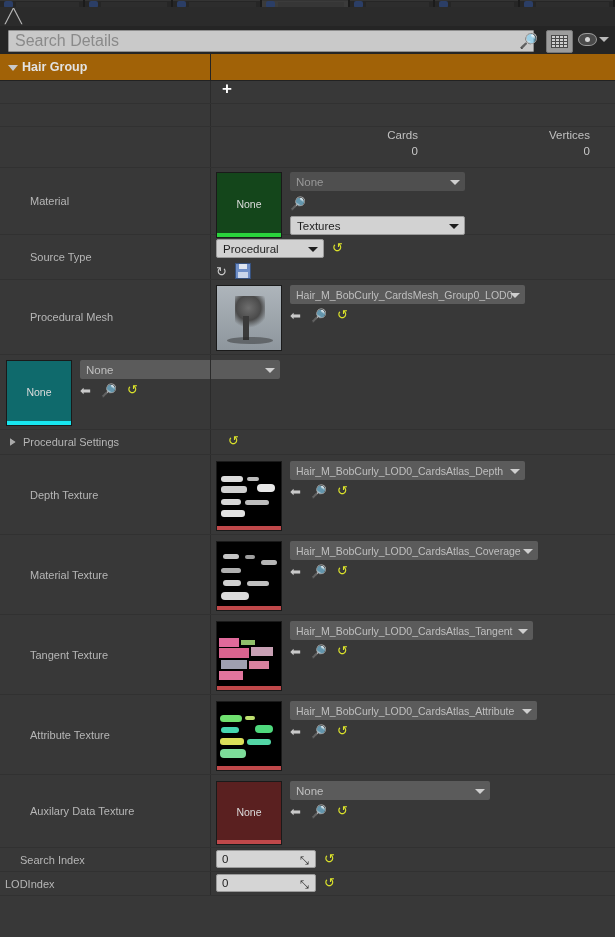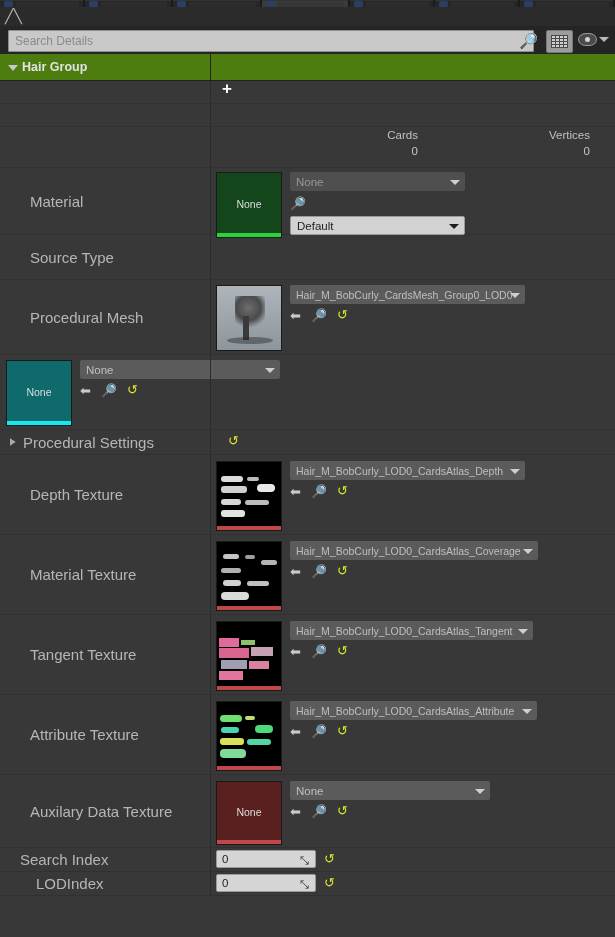--- a/index.html
+++ b/index.html
@@ -14,54 +14,54 @@
   .tab .tlbl{position:absolute;left:16px;top:1px;height:5px;right:4px;background:#333;opacity:.55;}
 
   
   .titlebar{position:absolute;left:0;top:7px;width:615px;height:19px;background:#2b2b2b;}
   .groomicon{position:absolute;left:5px;top:2px;width:16px;height:15px;font-size:14px;line-height:15px;color:#b9b9b9;}
 
   .toolbar{position:absolute;left:0;top:26px;width:615px;height:28px;background:#252525;}
   .searchbox{position:absolute;left:8px;top:4px;width:524px;height:20px;background:#c9c9c9;
              border:1px solid #8d8d8d;border-radius:1px;}
   .searchbox input{width:100%;height:100%;box-sizing:border-box;border:0;outline:none;background:transparent;
-             padding:0 6px;font-family:"Liberation Sans",sans-serif;font-size:12px;color:#3a3a3a;}
+             padding:0 6px;font-family:"Liberation Sans",sans-serif;font-size:16px;color:#3a3a3a;}
   .searchbox input::placeholder{color:#8a8a8a;}
   .searchicon{position:absolute;left:520px;top:6px;width:18px;height:18px;color:#111;font-size:15px;
              line-height:18px;text-align:center;transform:scaleX(-1);}
   .gridbtn{position:absolute;left:546px;top:4px;width:25px;height:21px;background:#9c9c9c;border:1px solid #787878;
            border-radius:2px;}
   .gridbtn .g{position:absolute;left:4px;top:4px;width:17px;height:13px;
       background:
         repeating-linear-gradient(to right,#4a4a4a 0 1px,transparent 1px 4px),
         repeating-linear-gradient(to bottom,#4a4a4a 0 1px,transparent 1px 3px),#cfcfcf;}
   .eyebtn{position:absolute;left:578px;top:7px;width:17px;height:14px;}
   .eyebtn .e{width:17px;height:11px;border-radius:50%/60%;background:#4a4a4a;border:1px solid #9b9b9b;
              position:relative;}
   .eyebtn .e:after{content:"";position:absolute;left:6px;top:3px;width:5px;height:5px;border-radius:50%;background:#d5d5d5;}
   .eyechev{position:absolute;left:599px;top:11px;width:0;height:0;border-left:5px solid transparent;
            border-right:5px solid transparent;border-top:5px solid #b9b9b9;}
 
   
   .body{position:absolute;left:0;top:54px;width:615px;height:883px;background:#383838;overflow:hidden;}
-  .cat{height:26px;background:#4d7c0f;border-bottom:1px solid #222;display:flex;align-items:center;
+  .cat{height:26px;background:#a16207;border-bottom:1px solid #222;display:flex;align-items:center;
        padding-left:8px;position:relative;}
   .cat .lbl{font-size:12.5px;color:#e2e2e2;font-weight:bold;padding-left:4px;}
   .tri-down{width:0;height:0;border-left:5px solid transparent;border-right:5px solid transparent;
             border-top:6px solid #c9c9c9;margin-top:2px;}
   .tri-right{width:0;height:0;border-top:4px solid transparent;border-bottom:4px solid transparent;
              border-left:6px solid transparent;position:relative;}
   .tri-right:before{content:"";position:absolute;left:-6px;top:-4px;width:0;height:0;
         border-top:4px solid transparent;border-bottom:4px solid transparent;border-left:6px solid #a9a9a9;
         clip-path:polygon(0 0,0 100%,100% 50%);}
   .catsplit{position:absolute;left:210px;top:0;bottom:0;width:1px;background:#242424;}
 
   .row{display:flex;border-bottom:1px solid #313131;position:relative;min-height:22px;}
   .row .name{width:210px;flex:0 0 210px;display:flex;align-items:center;padding-left:20px;box-sizing:border-box;
-             color:#b6b6b6;font-size:15px;}
+             color:#b6b6b6;font-size:11px;}
   .row .val{flex:1;position:relative;padding:3px 0 3px 6px;box-sizing:border-box;}
   .vsplit{position:absolute;left:210px;top:0;bottom:0;width:1px;background:#2b2b2b;}
 
   .sub .name{padding-left:30px;}
   .sect .name{padding-left:10px;gap:7px;}
 
   
   .addrow{height:22px;}
   .plus{position:absolute;left:12px;top:2px;width:13px;height:13px;color:#fff;font-size:17px;line-height:12px;
         font-weight:bold;}
@@ -212,30 +212,46 @@
       </div>
       <div style="width:175px">
         <div class="dd none">
           <span>None</span>
           <span class="chev"></span>
         </div>
         <div class="iconrow" style="margin-top:5px">
           <span class="ic mag">🔍</span>
         </div>
         <div class="dd light" style="margin-top:5px">
-          <span>Default</span>
+          <span>Textures</span>
           <span class="chev"></span>
         </div>
       </div>
     </div>
     <div class="vsplit"></div>
   </div>
 
   <div class="row sub" style="height:44px">
     <div class="name">Source Type</div>
+    <div class="val" style="padding-top:4px">
+      <div style="display:flex;align-items:center;gap:8px">
+        <div class="dd light" style="width:108px">
+          <span>Procedural</span>
+          <span class="chev"></span>
+        </div>
+        <span class="reset"></span>
+      </div>
+      <div style="display:flex;align-items:center;gap:8px;margin-top:5px">
+        <span class="ic">↻</span>
+        <span style="display:inline-block;width:14px;height:14px;background:#6f8fc8;border:1px solid #37527f;position:relative">
+          <span style="position:absolute;left:3px;top:0;width:8px;height:5px;background:#dfe6f2"></span>
+          <span style="position:absolute;left:2px;bottom:0;width:10px;height:6px;background:#c9d5ea"></span>
+        </span>
+      </div>
+    </div>
     <div class="vsplit"></div>
   </div>
 
   <div class="row sub" style="height:74px">
     <div class="name">Procedural Mesh</div>
     <div class="val inline" style="padding-top:5px">
       <div class="thumb proc-th" style="overflow:hidden">
         <div style="position:absolute;left:18px;top:10px;width:30px;height:34px;background:radial-gradient(circle at 45% 35%,#6e6e6e 0%,#4a4a4a 45%,rgba(60,60,60,0) 72%);"></div>
         <div style="position:absolute;left:26px;top:30px;width:6px;height:24px;background:#3a3a3a;"></div>
         <div style="position:absolute;left:10px;bottom:6px;width:46px;height:7px;background:rgba(40,40,40,.45);border-radius:50%"></div>
@@ -430,21 +446,21 @@
           <span>0</span>
           <span class="spin"></span>
         </div>
         <span class="reset"></span>
       </div>
     </div>
     <div class="vsplit"></div>
   </div>
 
   <div class="row" style="height:23px">
-    <div class="name" style="padding-left:36px">LODIndex</div>
+    <div class="name" style="padding-left:5px">LODIndex</div>
     <div class="val" style="padding-top:2px">
       <div style="display:flex;align-items:center;gap:8px">
         <div class="num">
           <span>0</span>
           <span class="spin"></span>
         </div>
         <span class="reset"></span>
       </div>
     </div>
     <div class="vsplit"></div>

